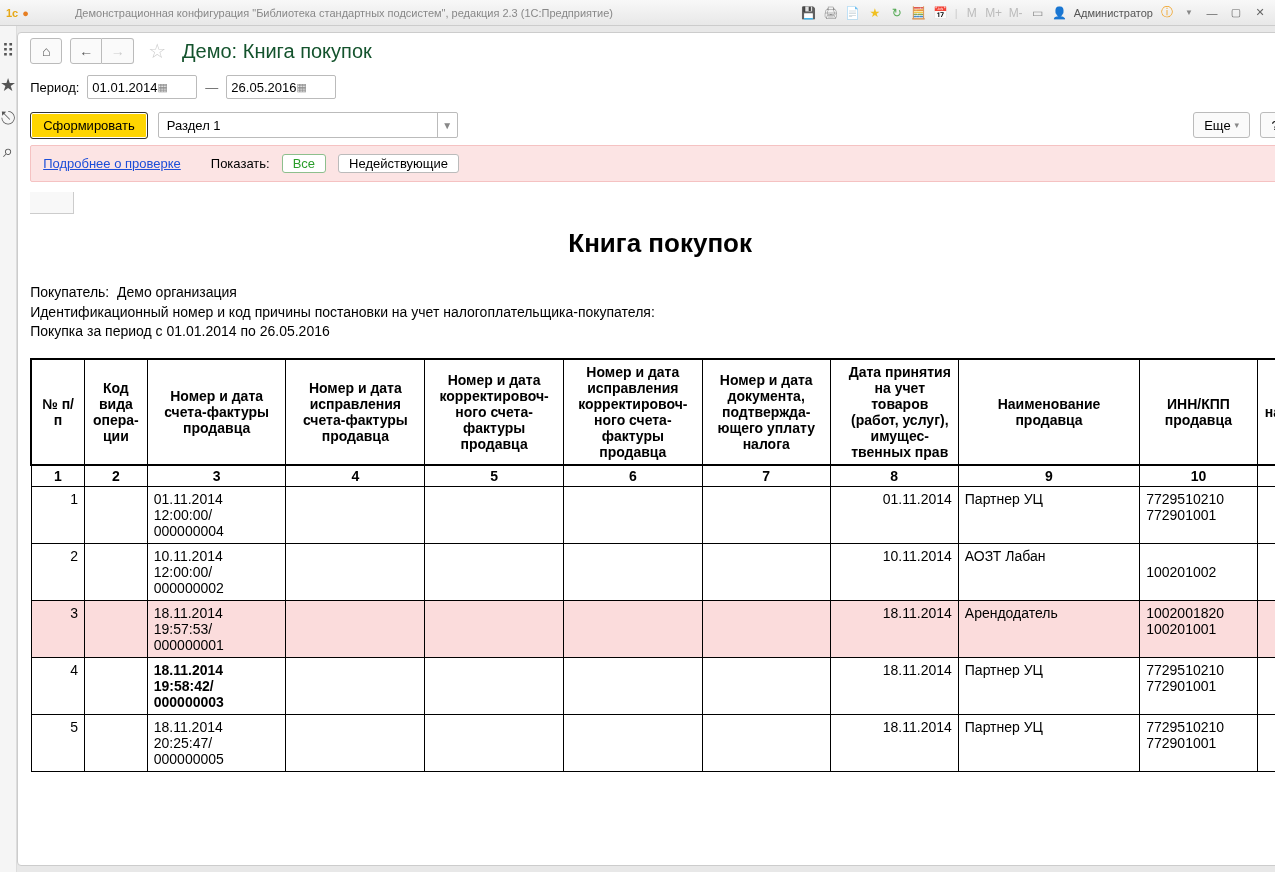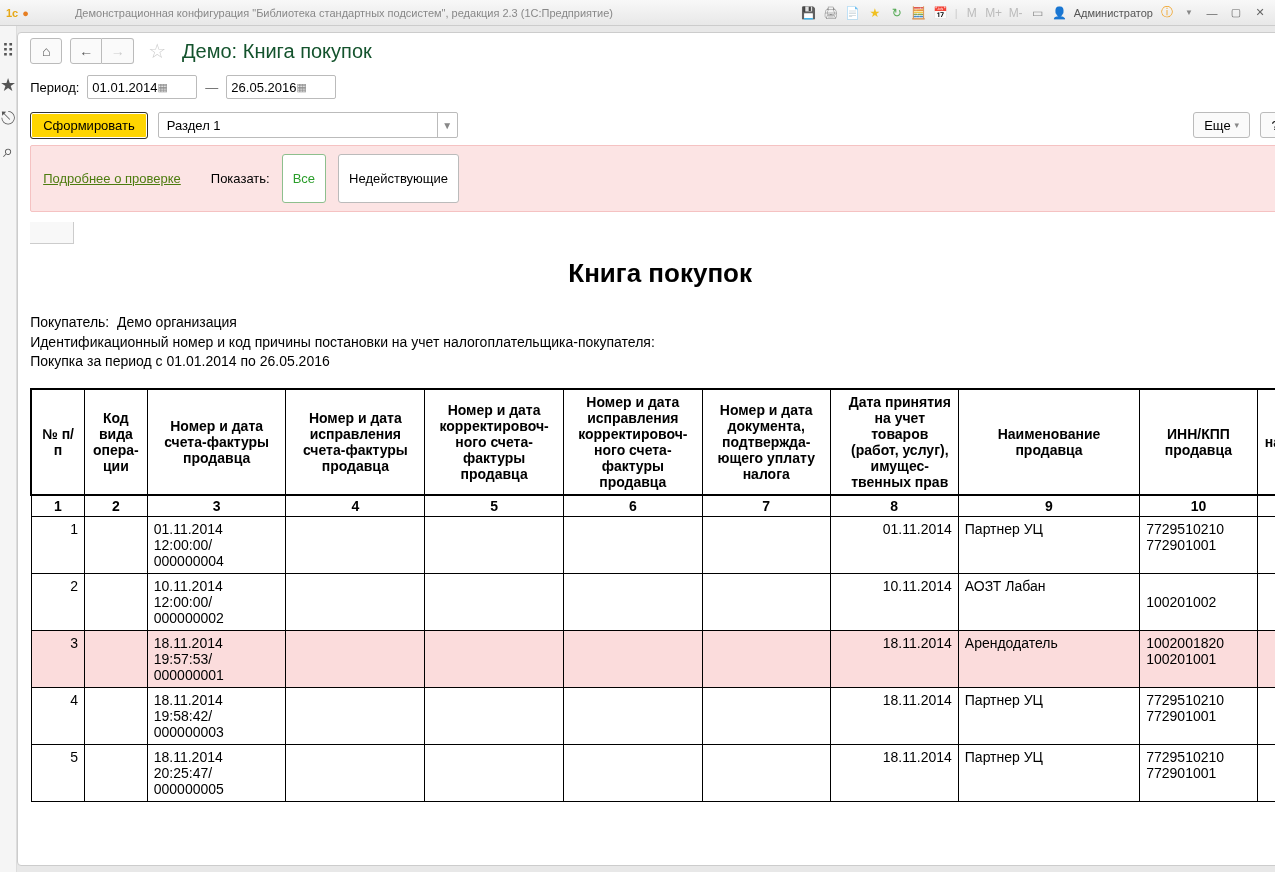--- a/index.html
+++ b/index.html
@@ -28,22 +28,22 @@
 .date-input .cal-ico { font-size: 11px; color: #888; cursor: pointer; }
 .dash { color: #666; }
 .toolbar3 { height: 40px; display: flex; align-items: center; padding: 0 12px; gap: 10px; }
 .btn-yellow { background: #ffd500; border: 1px solid #333; border-radius: 3px; padding: 5px 12px; font-size: 13px; cursor: pointer; font-weight: normal; box-shadow: 0 0 0 1px #fff inset; }
 .select-box { width: 300px; height: 26px; border: 1px solid #bbb; border-radius: 2px; display: flex; align-items: center; background: #fff; }
 .select-box span { flex: 1; padding: 0 8px; font-size: 13px; }
 .select-box .dd-btn { width: 20px; height: 100%; border-left: 1px solid #bbb; display: flex; align-items: center; justify-content: center; cursor: pointer; color: #888; font-size: 10px; }
 .btn-light { height: 26px; border: 1px solid #bbb; border-radius: 3px; background: #fafafa; padding: 0 10px; font-size: 13px; cursor: pointer; display: flex; align-items: center; gap: 4px; }
 .spacer { flex: 1; }
 .alert-bar { background: #fce4e4; border: 1px solid #f5c2c2; margin: 0 12px; padding: 8px 12px; font-size: 13px; display: flex; align-items: center; gap: 12px; border-radius: 2px; }
-.alert-bar a { color: #4d7c0f; text-decoration: underline; cursor: pointer; }
-.filter-btn { padding: 16px 10px; border: 1px solid #bbb; border-radius: 3px; background: #fff; cursor: pointer; font-size: 13px; }
+.alert-bar a { color: #1d4ed8; text-decoration: underline; cursor: pointer; }
+.filter-btn { padding: 1px 10px; border: 1px solid #bbb; border-radius: 3px; background: #fff; cursor: pointer; font-size: 13px; }
 .filter-btn.active { color: #2a9d2a; border-color: #8dbf8d; }
 .report-area { flex: 1; overflow: auto; margin: 10px 12px 12px 12px; position: relative; }
 .report-inner { min-width: 1260px; padding-bottom: 20px; }
 .corner-cell { width: 44px; height: 22px; border-right: 1px solid #ccc; border-bottom: 1px solid #ccc; background: #f8f8f8; }
 .report-title { font-size: 26px; font-weight: bold; text-align: center; margin: 14px 0 24px 0; }
 .report-meta { font-size: 14px; line-height: 1.4; margin-bottom: 16px; }
 table.purchases { border-collapse: collapse; font-size: 14px; width: 100%; }
 table.purchases th, table.purchases td { border: 1px solid #000; padding: 4px 6px; vertical-align: top; }
 table.purchases th { font-weight: bold; text-align: center; vertical-align: middle; }
 table.purchases thead tr.header-row th { border-width: 2px 1px; }
@@ -215,21 +215,21 @@
                 <td></td>
                 <td></td>
                 <td class="date">18.11.2014</td>
                 <td>Арендодатель</td>
                 <td style="white-space:pre-wrap;">1002001820 100201001</td>
                 <td></td>
               </tr>
               <tr>
                 <td class="num">4</td>
                 <td></td>
-                <td style="white-space:pre-wrap;">18.11.2014 19:58:42/​000000003</td>
+                <td style="white-space:pre-wrap;font-weight:bold;">18.11.2014 19:58:42/​000000003</td>
                 <td></td>
                 <td></td>
                 <td></td>
                 <td></td>
                 <td class="date">18.11.2014</td>
                 <td>Партнер УЦ</td>
                 <td style="white-space:pre-wrap;">7729510210 772901001</td>
                 <td></td>
               </tr>
               <tr>

